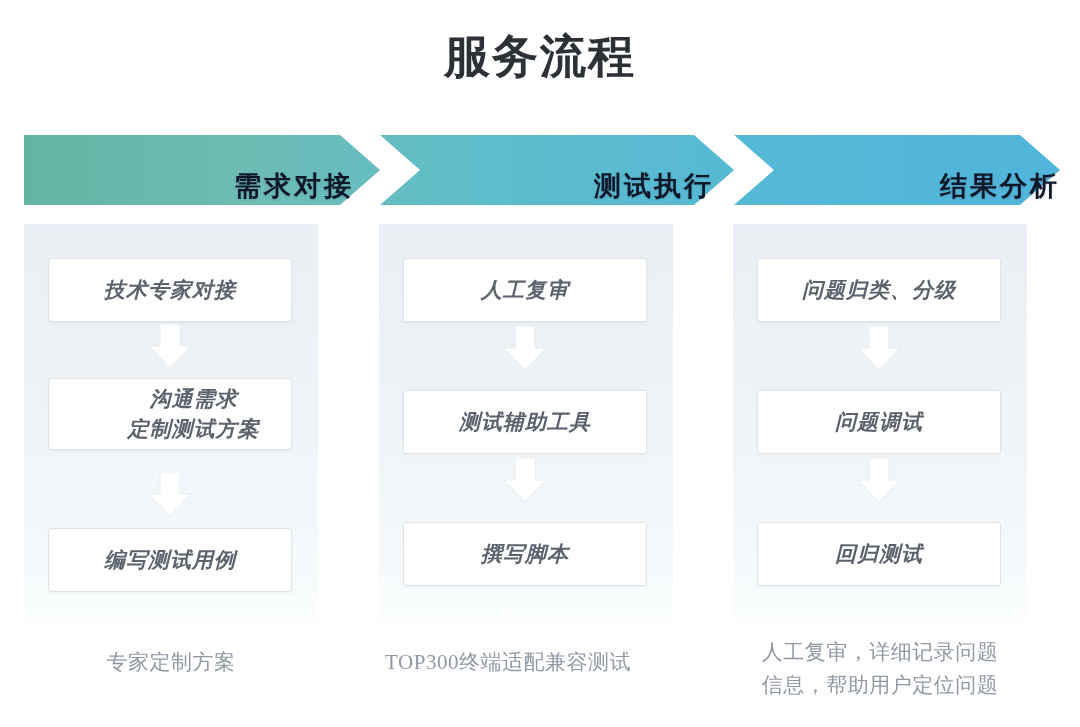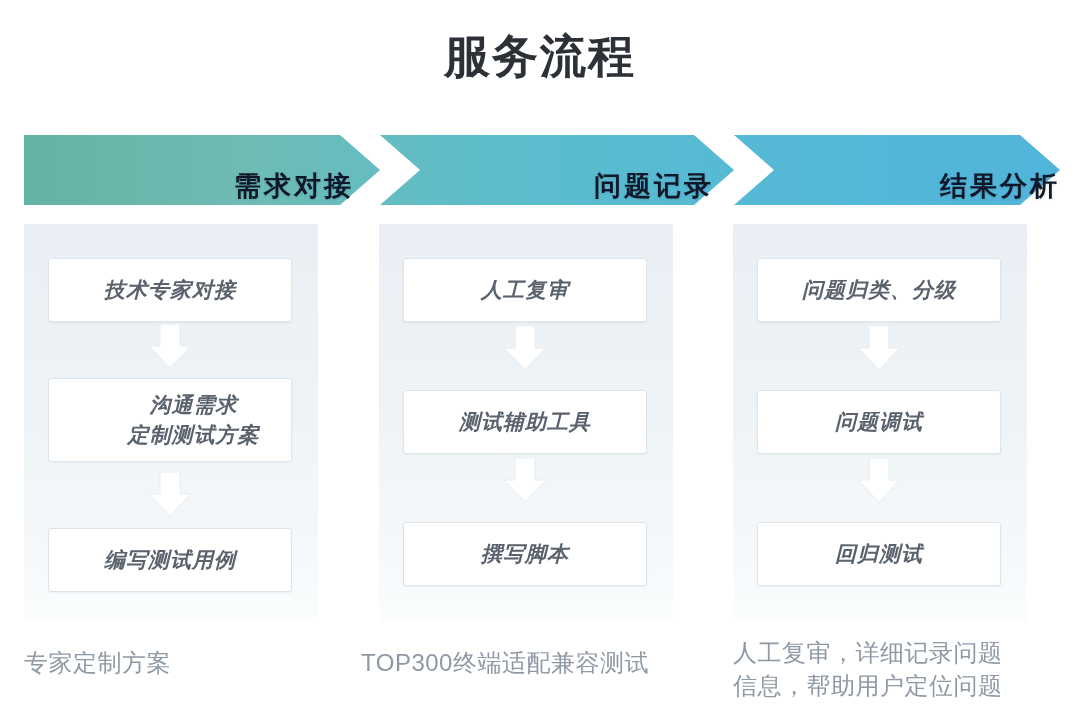--- a/index.html
+++ b/index.html
@@ -109,21 +109,21 @@
     color: #5a626d;
     letter-spacing: 1px;
     line-height: 30px;
     white-space: pre-line;
   }
   
   .node-box.r0 { top: 0px;   height: 64px; }
   .node-box.r1 { top: 132px; height: 64px; }
   .node-box.r2 { top: 264px; height: 64px; }
   
-  .col-panel.p0 .node-box.r1 { top: 120px; height: 84px; padding-left: 47px; }
+  .col-panel.p0 .node-box.r1 { top: 120px; height: 72px; padding-left: 47px; }
   .col-panel.p0 .node-box.r2 { top: 270px; height: 64px; }
 
   
   .down-arrow {
     position: absolute;
     left: 96px;
     width: 52px;
     height: 46px;
     pointer-events: none;
   }
@@ -138,26 +138,27 @@
     position: absolute;
     top: 636px;
     left: 24px;
     width: 1036px;
     height: 80px;
   }
   .caption {
     position: absolute;
     top: 0;
     width: 294px;
-    text-align: left;
-    font-size: 24px;
+    text-align: center;
+    font-size: 21px;
     color: #8f99a5;
     line-height: 33px;
     white-space: pre-line;
     letter-spacing: 0.5px;
+    font-family: Liberation Serif, serif;
   }
   .caption.f0 { left: 0px;   top: 10px; }
   .caption.f1 { left: 337px; top: 10px; }
   .caption.f2 { left: 709px; top: 0px; }
 </style>
 </head>
 <body>
 
 <div class="page-title">服务流程</div>
 
@@ -172,21 +173,21 @@
         <stop offset="100%" stop-color="#51b4da"></stop>
       </linearGradient>
     </defs>
 
     <path d="M0,0 L996,0 L1036,35 L996,70 L0,70 Z" fill="url(#bannerGrad)"></path>
 
     <path d="M316,0 L356,0 L396,35 L356,70 L316,70 L356,35 Z" fill="#ffffff"></path>
     <path d="M670,0 L710,0 L750,35 L710,70 L670,70 L710,35 Z" fill="#ffffff"></path>
   </svg>
   <div class="chev-label c0">需求对接</div>
-  <div class="chev-label c1">问题记录</div>
+  <div class="chev-label c1">测试执行</div>
   <div class="chev-label c2">结果分析</div>
 </div>
 
 <div class="columns">
 
   <div class="col-panel p0">
     <div class="node-stack">
       <div class="node-box r0">
         <span class="node-text">技术专家对接</span>
       </div>

